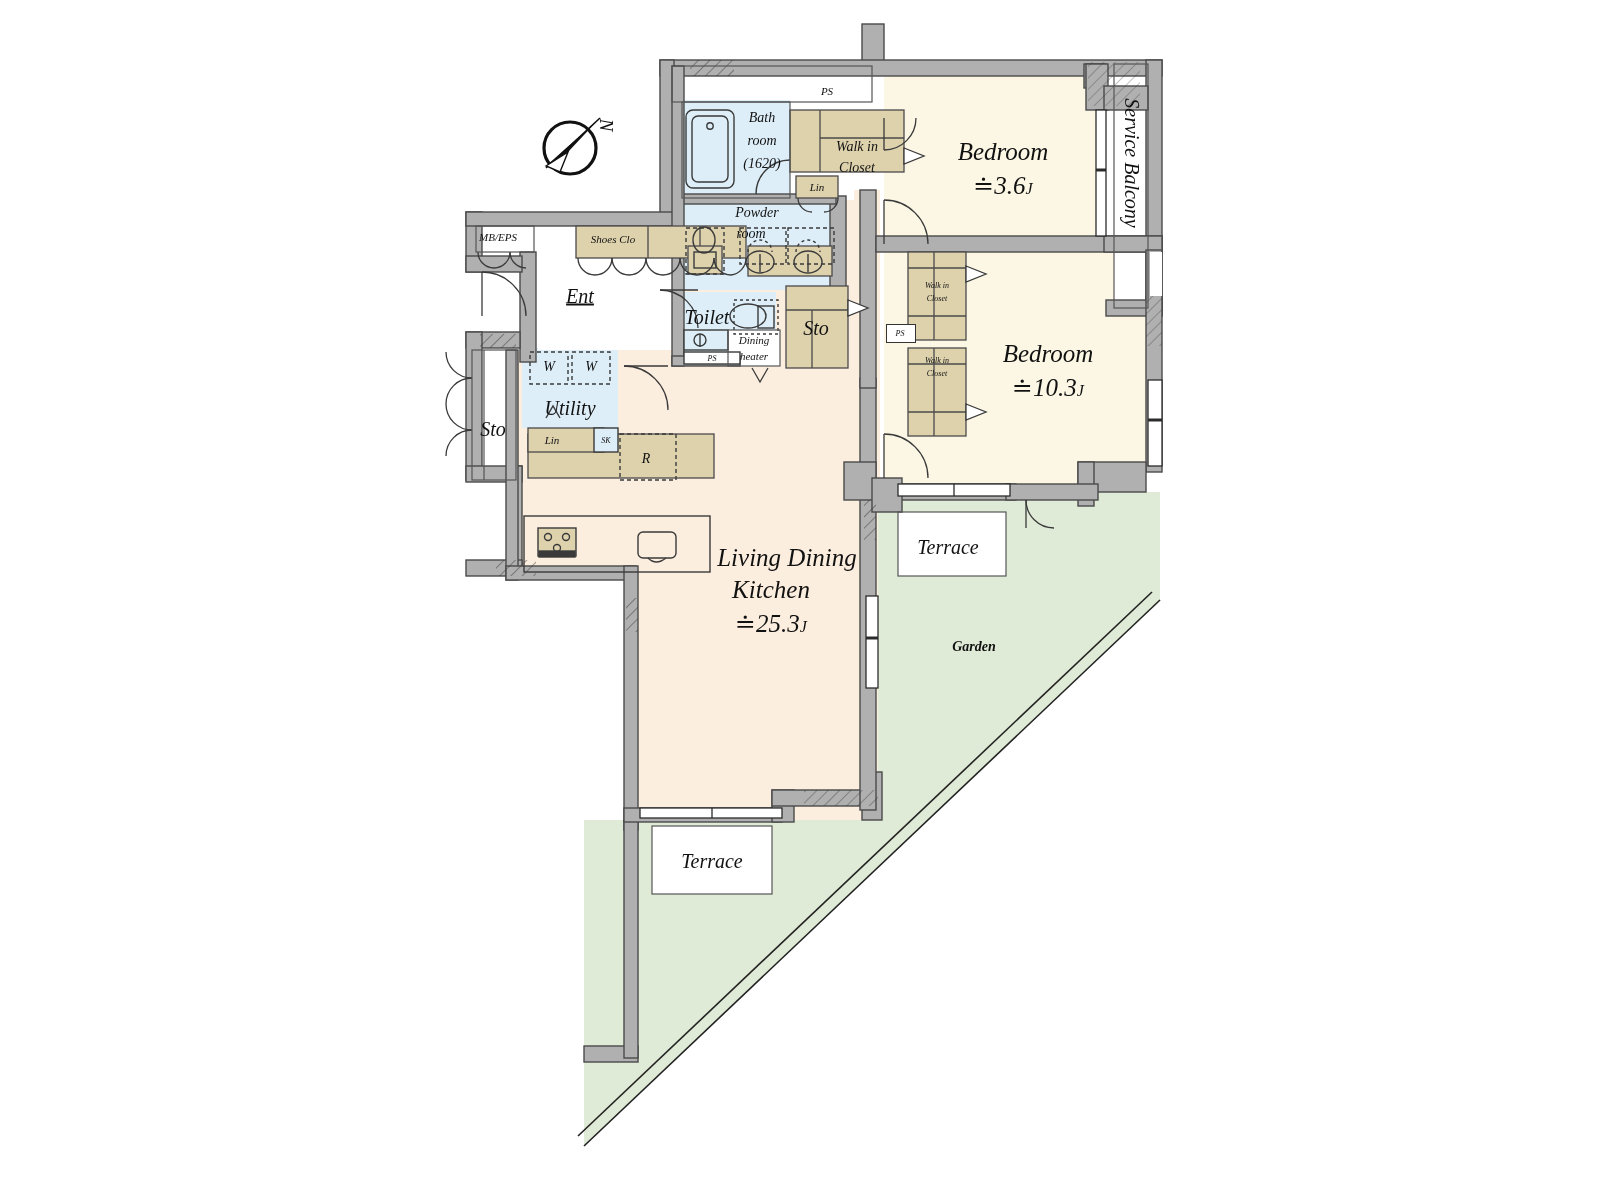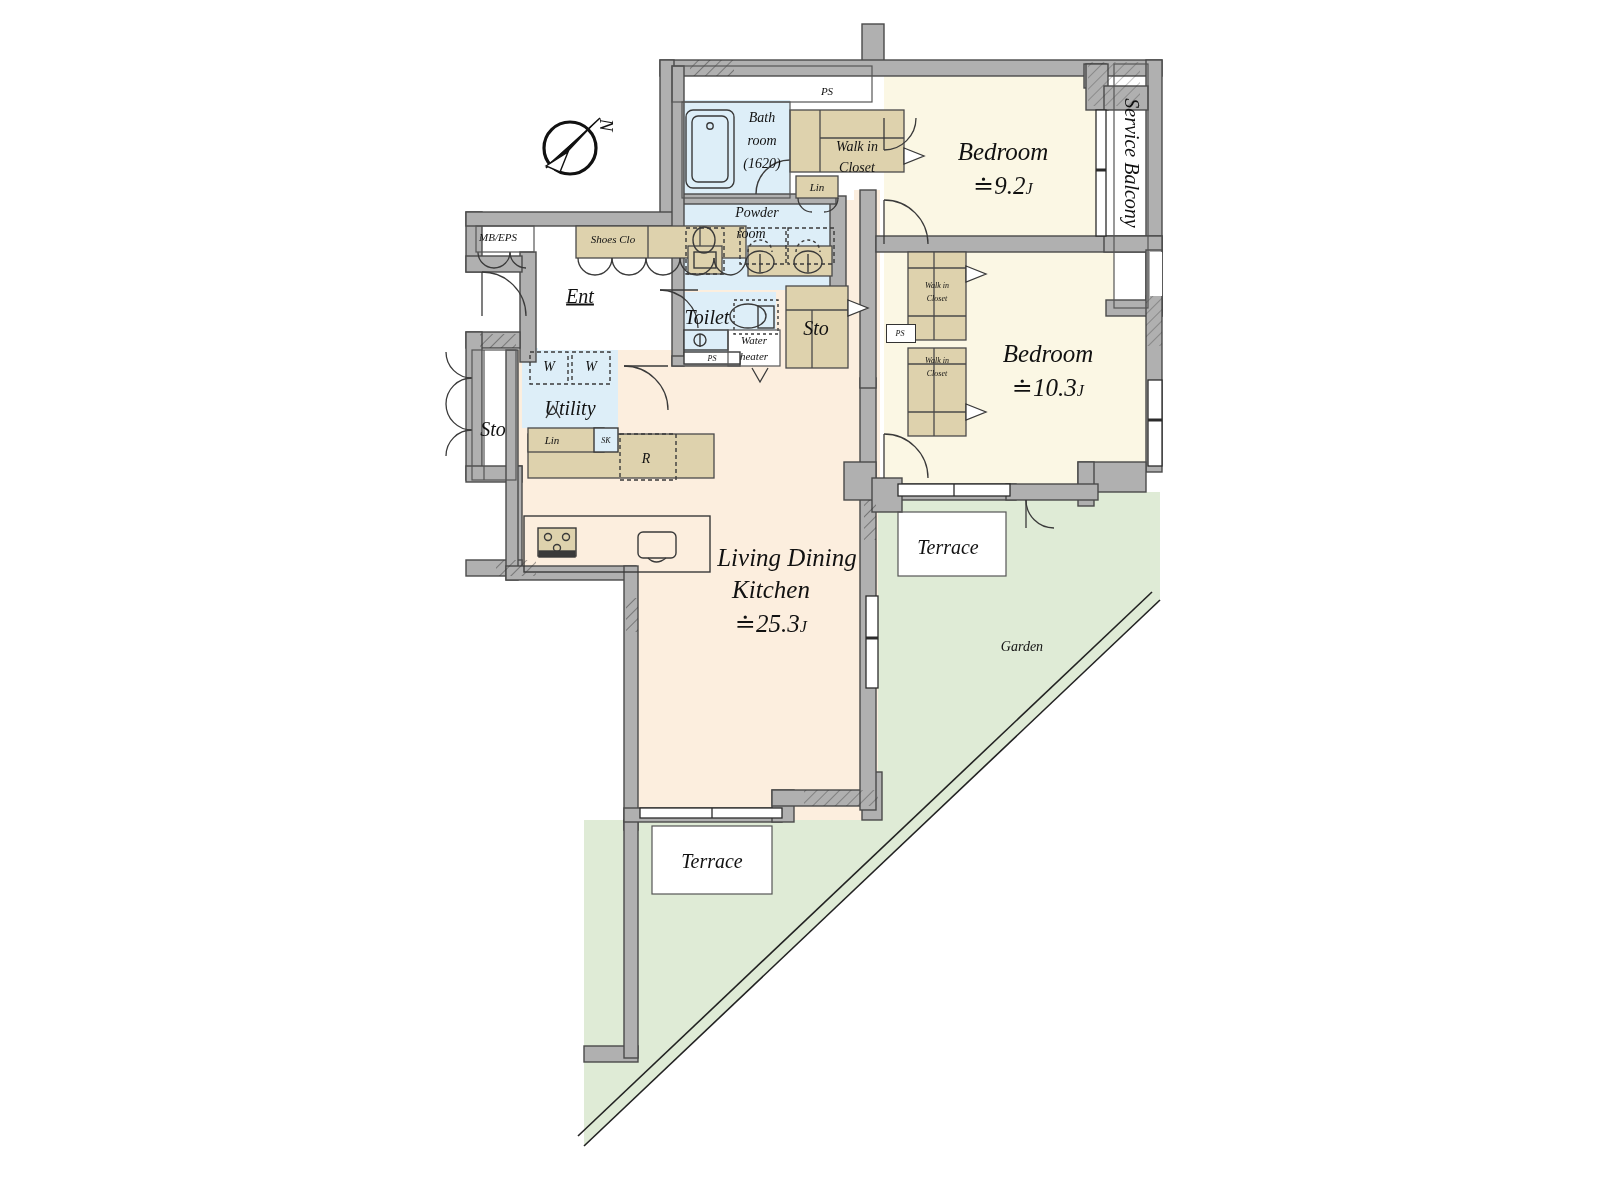--- a/index.html
+++ b/index.html
@@ -340,21 +340,21 @@
 <div class="lbl ctr sm" style="left:857px;top:168px;">Closet</div>
 
 <div class="lbl ctr xs" style="left:817px;top:187px;">Lin</div>
 
 <div class="lbl ctr sm" style="left:757px;top:213px;">Powder</div>
 <div class="lbl ctr sm" style="left:751px;top:234px;">room</div>
 
 <div class="lbl ctr mid" style="left:707px;top:317px;">Toilet</div>
 <div class="lbl ctr xxs" style="left:712px;top:358px;">PS</div>
 
-<div class="lbl ctr xs" style="left:754px;top:340px;">Water</div>
+<div class="lbl ctr xs" style="left:754px;top:340px;">Dining</div>
 <div class="lbl ctr xs" style="left:754px;top:356px;">heater</div>
 
 <div class="lbl ctr mid" style="left:816px;top:328px;">Sto</div>
 
 <div class="lbl ctr xs" style="left:498px;top:237px;">MB/EPS</div>
 
 <div class="lbl ctr xs" style="left:613px;top:239px;">Shoes Clo</div>
 
 <div class="lbl ctr mid" style="left:580px;top:296px;text-decoration:underline;">Ent</div>
 
@@ -368,37 +368,37 @@
 <div class="lbl ctr sm" style="left:646px;top:459px;">R</div>
 
 <div class="lbl ctr big" style="left:771px;top:558px;margin-left:16px;">Living Dining</div>
 <div class="lbl ctr big" style="left:771px;top:590px;">Kitchen</div>
 <div class="lbl ctr" style="left:771px;top:623px;">
   <span class="num">≐</span><span class="num">25.3</span><span class="jsuffix">J</span>
 </div>
 
 <div class="lbl ctr big" style="left:1003px;top:152px;">Bedroom</div>
 <div class="lbl ctr" style="left:1003px;top:185px;">
-  <span class="num">≐</span><span class="num">9.2</span><span class="jsuffix">J</span>
+  <span class="num">≐</span><span class="num">3.6</span><span class="jsuffix">J</span>
 </div>
 
 <div class="lbl ctr big" style="left:1048px;top:354px;">Bedroom</div>
 <div class="lbl ctr" style="left:1048px;top:387px;">
   <span class="num">≐</span><span class="num">10.3</span><span class="jsuffix">J</span>
 </div>
 
 <div class="lbl ctr xxs" style="left:937px;top:285px;">Walk in</div>
 <div class="lbl ctr xxs" style="left:937px;top:298px;">Closet</div>
 <div class="lbl ctr xxs" style="left:937px;top:360px;">Walk in</div>
 <div class="lbl ctr xxs" style="left:937px;top:373px;">Closet</div>
 
 <div style="position:absolute;left:886px;top:324px;width:28px;height:17px;border:1px solid #333;background:#fff;"></div>
 <div class="lbl ctr xxs" style="left:900px;top:333px;">PS</div>
 
 <div class="lbl ctr mid rot90" style="left:1131px;top:163px;">Service Balcony</div>
 
 <div class="lbl ctr mid" style="left:948px;top:547px;">Terrace</div>
 
-<div class="lbl ctr sm" style="left:1022px;top:647px;">Garden</div>
+<div class="lbl ctr sm" style="left:974px;top:647px;font-weight:bold;">Garden</div>
 
 <div class="lbl ctr mid" style="left:712px;top:861px;">Terrace</div>
 
 </div>
 
 </body></html>

